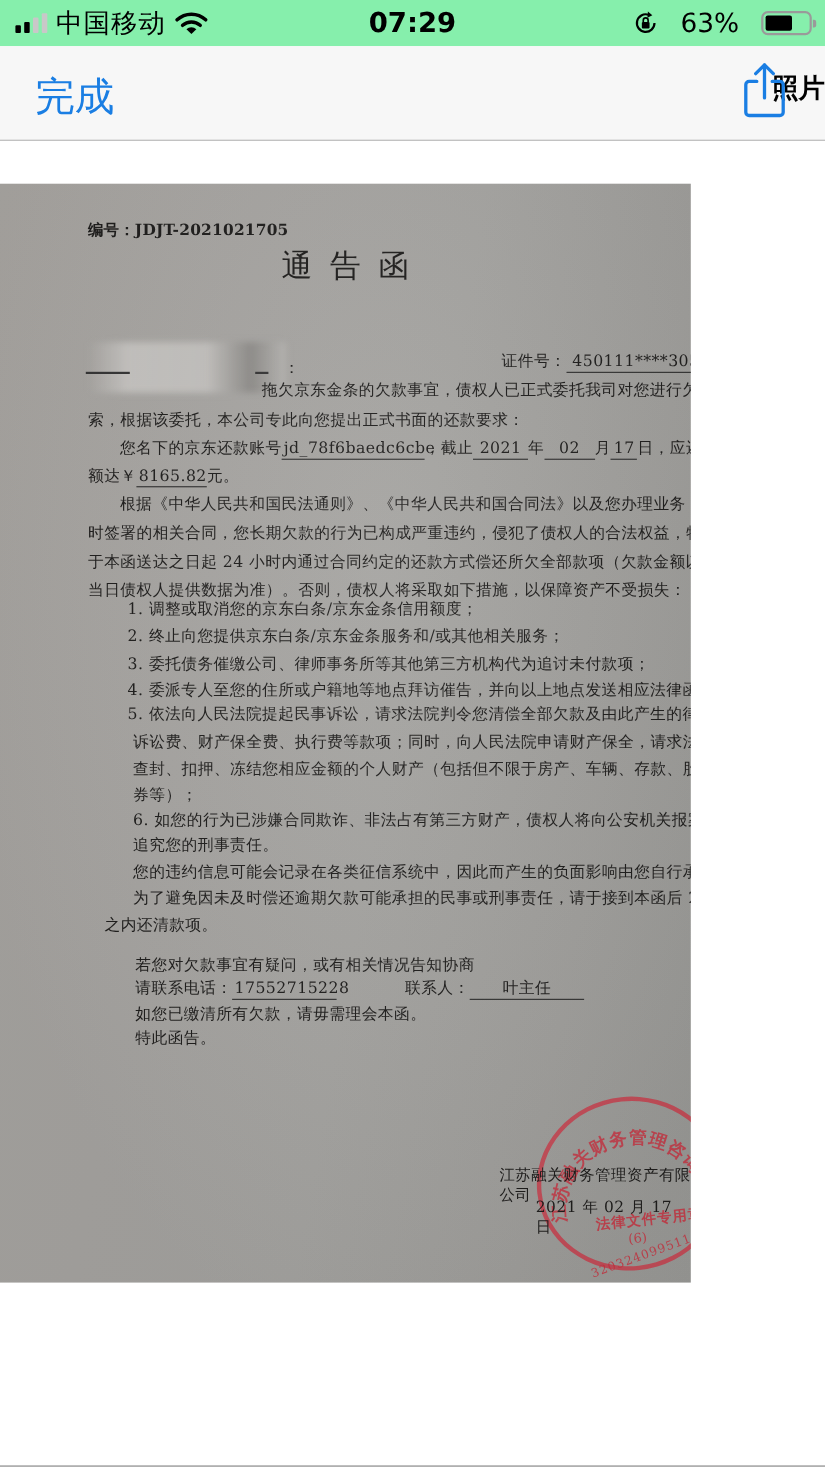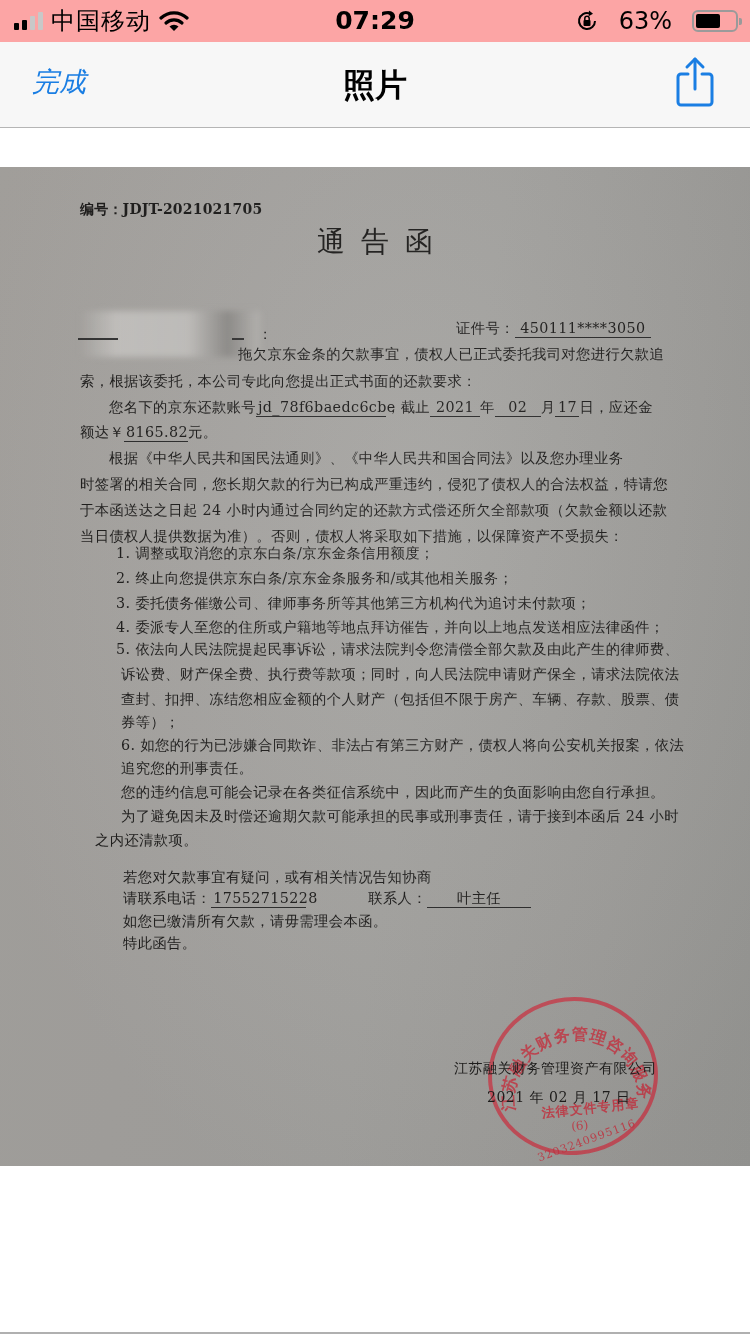--- a/index.html
+++ b/index.html
@@ -1,42 +1,42 @@
 <!DOCTYPE html>
 <html><head>
 <meta charset="utf-8">
 <style>
   * { box-sizing: border-box; margin: 0; padding: 0; }
   html, body { width: 750px; height: 1334px; overflow: hidden; background: #ffffff; }
   body { position: relative; font-family: "DejaVu Sans", "Liberation Sans", sans-serif; }
 
   
-  .status-bar { position: absolute; top: 0; left: 0; width: 750px; height: 42px; background: #fca5a5; color: #000; }
+  .status-bar { position: absolute; top: 0; left: 0; width: 750px; height: 42px; background: #86efac; color: #000; }
   .sb-left { position: absolute; left: 14px; top: 6px; height: 30px; display: flex; align-items: center; gap: 8px; }
   .signal { display: flex; align-items: flex-end; gap: 3px; height: 18px; }
   .signal span { width: 5px; border-radius: 1px; background: #000; }
   .signal span.off { background: #c8c8c8; }
   .carrier { font-size: 24px; letter-spacing: 1px; }
   .wifi { width: 30px; height: 22px; }
   .sb-time { position: absolute; left: 0; right: 0; top: 6px; text-align: center; font-size: 25px; font-weight: 600; }
   .sb-right { position: absolute; right: 12px; top: 6px; height: 30px; display: flex; align-items: center; gap: 20px; }
   .lock-rot { width: 24px; height: 24px; }
   .battery-pct { font-size: 24px; }
   .battery { position: relative; width: 46px; height: 22px; border: 2px solid #9a9a9a; border-radius: 6px; padding: 2px; }
   .battery-fill { width: 63%; height: 100%; background: #000; border-radius: 2px; }
   .battery-nub { position: absolute; right: -6px; top: 6px; width: 3px; height: 7px; background: #9a9a9a; border-radius: 0 2px 2px 0; }
 
   
   .nav-bar { position: absolute; top: 42px; left: 0; width: 750px; height: 86px; background: #f7f7f7; border-bottom: 1px solid #b5b5b5; }
-  .nav-done { position: absolute; left: 32px; top: 22px; font-size: 27px; color: #1a7ee3; font-weight: 500; cursor: pointer; font-style: italic; }
-  .nav-title { position: absolute; left: 0; right: 0; top: 22px; text-align: center; font-size: 32px; font-weight: 600; color: #000; }
+  .nav-done { position: absolute; left: 32px; top: 22px; font-size: 36px; color: #1a7ee3; font-weight: 500; cursor: pointer; }
+  .nav-title { position: absolute; left: 0; right: 0; top: 22px; text-align: right; font-size: 24px; font-weight: 600; color: #000; }
   .nav-share { position: absolute; right: 34px; top: 14px; width: 42px; height: 52px; cursor: pointer; }
 
   
-  .photo { position: absolute; top: 167px; left: 0; width: 750px; height: 999px;
+  .photo { position: absolute; top: 167px; left: 0; width: 628px; height: 999px;
            background: linear-gradient(100deg, #a9a6a2 0%, #a6a4a1 30%, #a4a3a0 55%, #9f9e9b 80%, #999996 100%);
            overflow: hidden; color: #1d1c1b; font-family: "DejaVu Serif", "Liberation Serif", serif; }
   .photo::after { content: ""; position: absolute; inset: 0;
            background: radial-gradient(ellipse at 55% 35%, rgba(255,255,255,0.06), rgba(0,0,0,0.05) 80%); pointer-events: none; }
   .doc-no { position: absolute; left: 80px; top: 34px; font-size: 14px; font-weight: bold; letter-spacing: 0.2px; }
   .doc-title { position: absolute; left: 0; right: 0; top: 56px; text-align: center; font-size: 28px; letter-spacing: 16px; padding-left: 16px; }
 
   .line { position: absolute; font-size: 14.3px; white-space: nowrap; letter-spacing: 0.4px; }
   .u { display: inline-block; border-bottom: 1px solid #2a2a2a; text-align: center; padding: 0 2px; line-height: 17px; }
 

